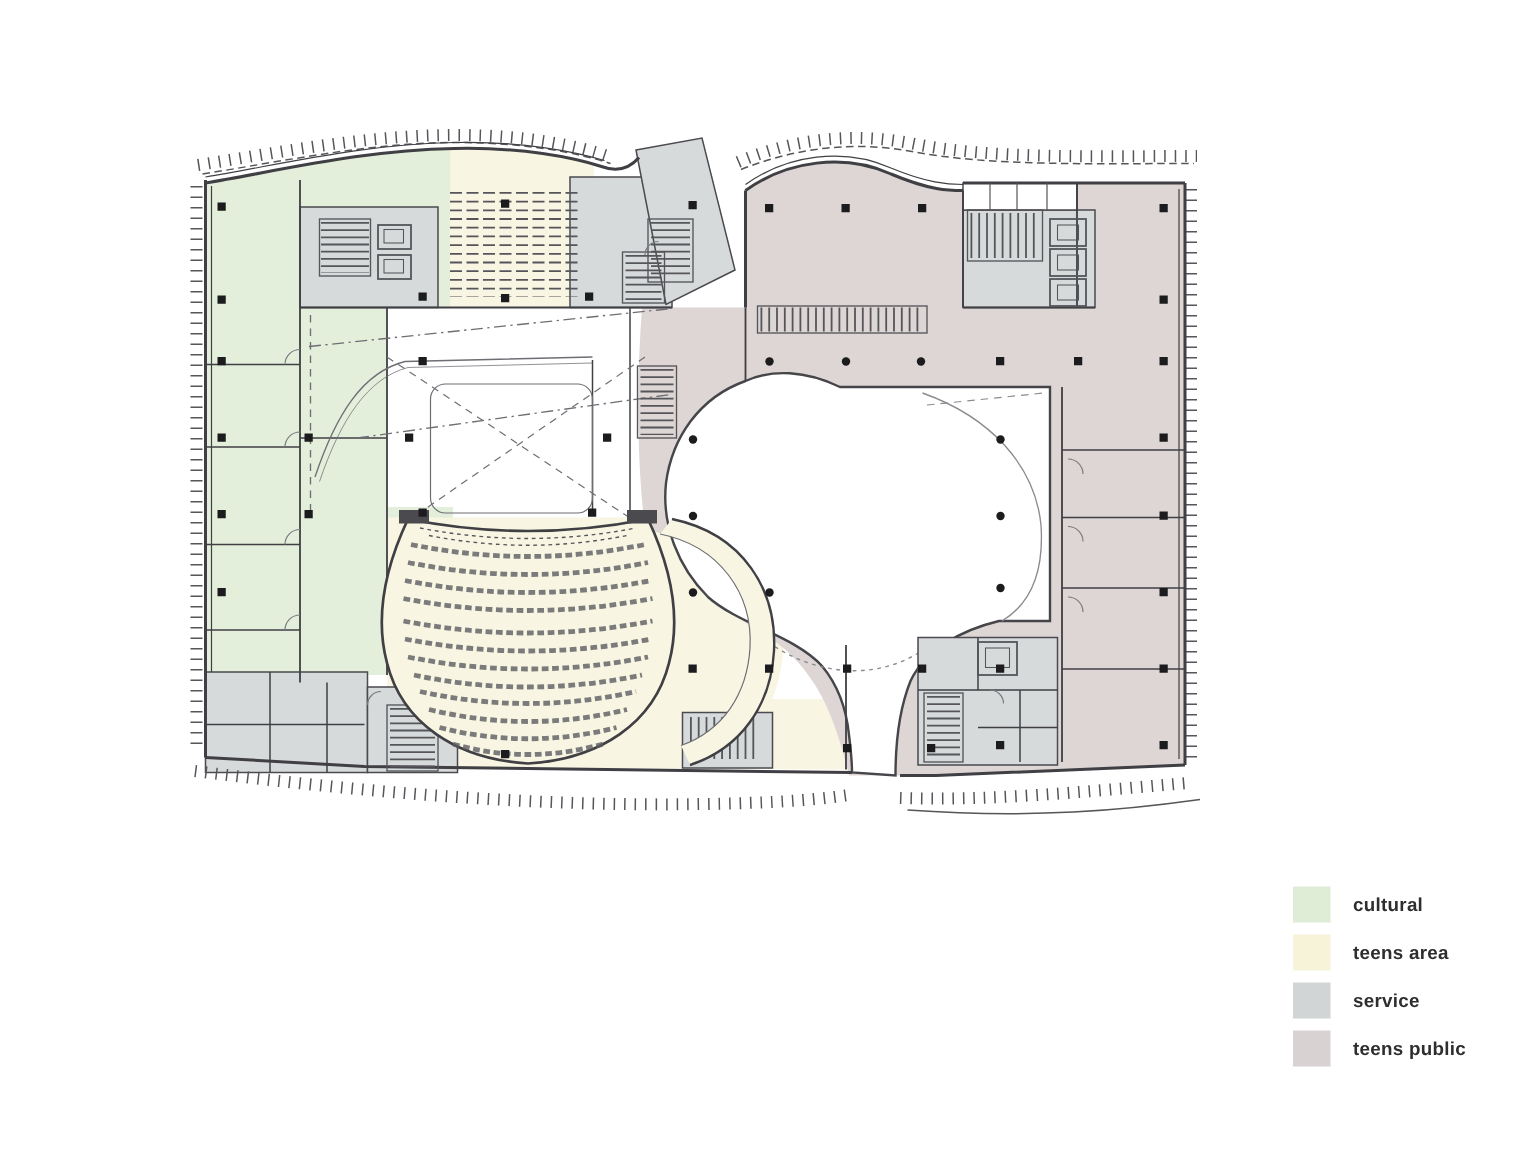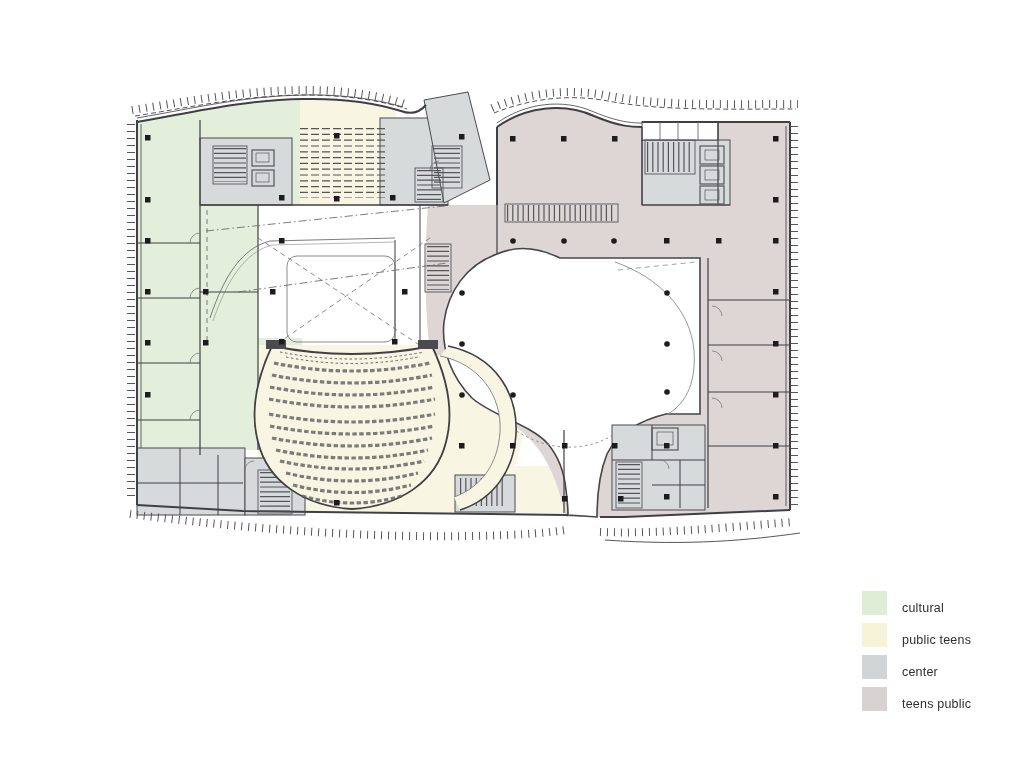--- a/index.html
+++ b/index.html
@@ -1,20 +1,20 @@
 <!DOCTYPE html>
 <html><head>
 <meta charset="utf-8">
 <style>
   html,body{margin:0;padding:0;background:#ffffff;}
   .page{position:relative;width:1024px;height:774px;background:#ffffff;overflow:hidden;
         font-family:"Liberation Sans", sans-serif;}
   svg{position:absolute;left:0;top:0;}
   .legend{position:absolute;left:862px;top:591px;display:flex;flex-direction:column;gap:8px;}
-  .legend-item{display:flex;align-items:flex-end;height:24px;}
+  .legend-item{display:flex;align-items:center;height:24px;font-weight:bold;}
   .swatch{width:25px;height:24px;flex:0 0 25px;}
   .legend-label{margin-left:15px;font-size:12.5px;color:#2e2e2e;letter-spacing:.2px;}
 </style>
 </head>
 <body>
 
 <div class="page">
 
 <svg width="1024" height="774" viewBox="0 0 1024 774">
 
@@ -269,25 +269,25 @@
   </g>
 </svg>
 
 <div class="legend">
   <div class="legend-item">
     <div class="swatch" style="background-color: rgb(223, 236, 214);"></div>
     <span class="legend-label">cultural</span>
   </div>
   <div class="legend-item">
     <div class="swatch" style="background-color: rgb(246, 243, 217);"></div>
-    <span class="legend-label">public teens</span>
+    <span class="legend-label">teens area</span>
   </div>
   <div class="legend-item">
     <div class="swatch" style="background-color: rgb(210, 213, 213);"></div>
-    <span class="legend-label">center</span>
+    <span class="legend-label">service</span>
   </div>
   <div class="legend-item">
     <div class="swatch" style="background-color: rgb(216, 210, 210);"></div>
     <span class="legend-label">teens public</span>
   </div>
 </div>
 
 </div>
 
 </body></html>

